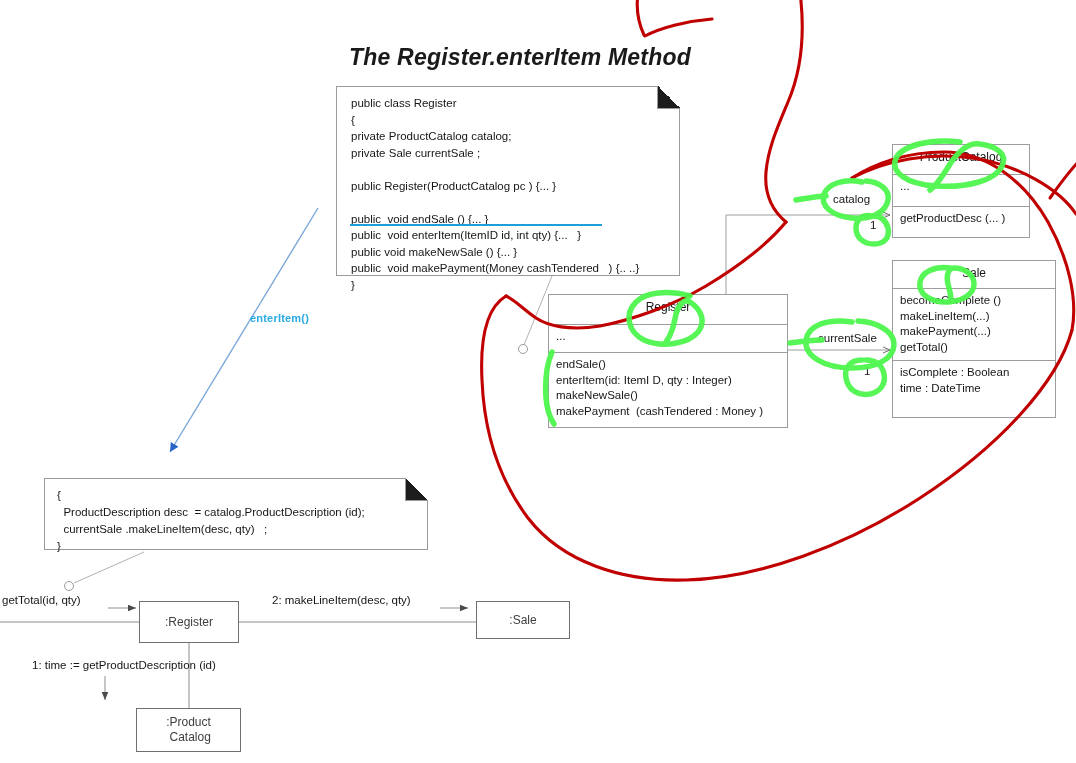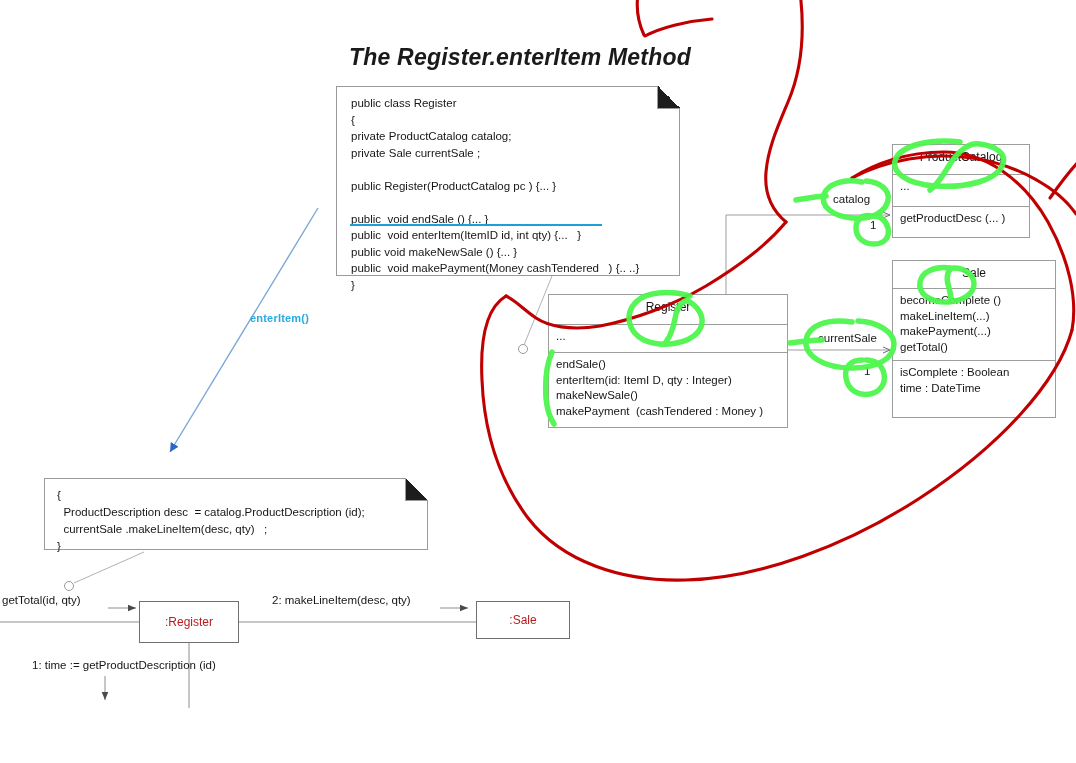--- a/index.html
+++ b/index.html
@@ -71,21 +71,21 @@
   
   .blue-label{
     position:absolute;left:250px;top:312px;font-size:11px;font-weight:bold;
     color:#2aaae2;white-space:nowrap;letter-spacing:.2px;
   }
 
   
   .obj{
     position:absolute;background:#fff;border:1px solid #6f6f6f;box-sizing:border-box;
     display:flex;align-items:center;justify-content:center;text-align:right;
-    font-size:12px;line-height:15px;color:#b91c1c;white-space:pre;
+    font-size:12px;line-height:15px;color:#404040;white-space:pre;
   }
   .obj-register{left:139px;top:601px;width:100px;height:42px;}
   .obj-sale{left:476px;top:601px;width:94px;height:38px;}
   .obj-catalog{left:136px;top:708px;width:105px;height:44px;}
 
   .msg{position:absolute;font-size:11.5px;color:#161616;white-space:nowrap;}
   .msg-enter{left:2px;top:594px;}
   .msg-makeline{left:272px;top:594px;}
   .msg-getdesc{left:32px;top:659px;}
 </style>
@@ -216,20 +216,22 @@
   </div>
 
   <div class="role" style="left:833px;top:193px;">catalog</div>
   <div class="mult" style="left:870px;top:219px;">1</div>
 
   <div class="role" style="left:818px;top:332px;">currentSale</div>
   <div class="mult" style="left:864px;top:365px;">1</div>
 
   <div class="obj obj-register">:Register</div>
   <div class="obj obj-sale">:Sale</div>
+  <div class="obj obj-catalog">:Product
+Catalog</div>
 
   <div class="msg msg-enter">getTotal(id, qty)</div>
   <div class="msg msg-makeline">2: makeLineItem(desc, qty)</div>
   <div class="msg msg-getdesc">1: time := getProductDescription (id)</div>
 
   <svg class="layer ink" viewBox="0 0 1076 763">
 
     <g fill="none" stroke="#c00000" stroke-width="3.1" stroke-linecap="round" stroke-linejoin="round">
 
       <path d="M 638,-6 C 636,8 638,22 644,35"></path>

